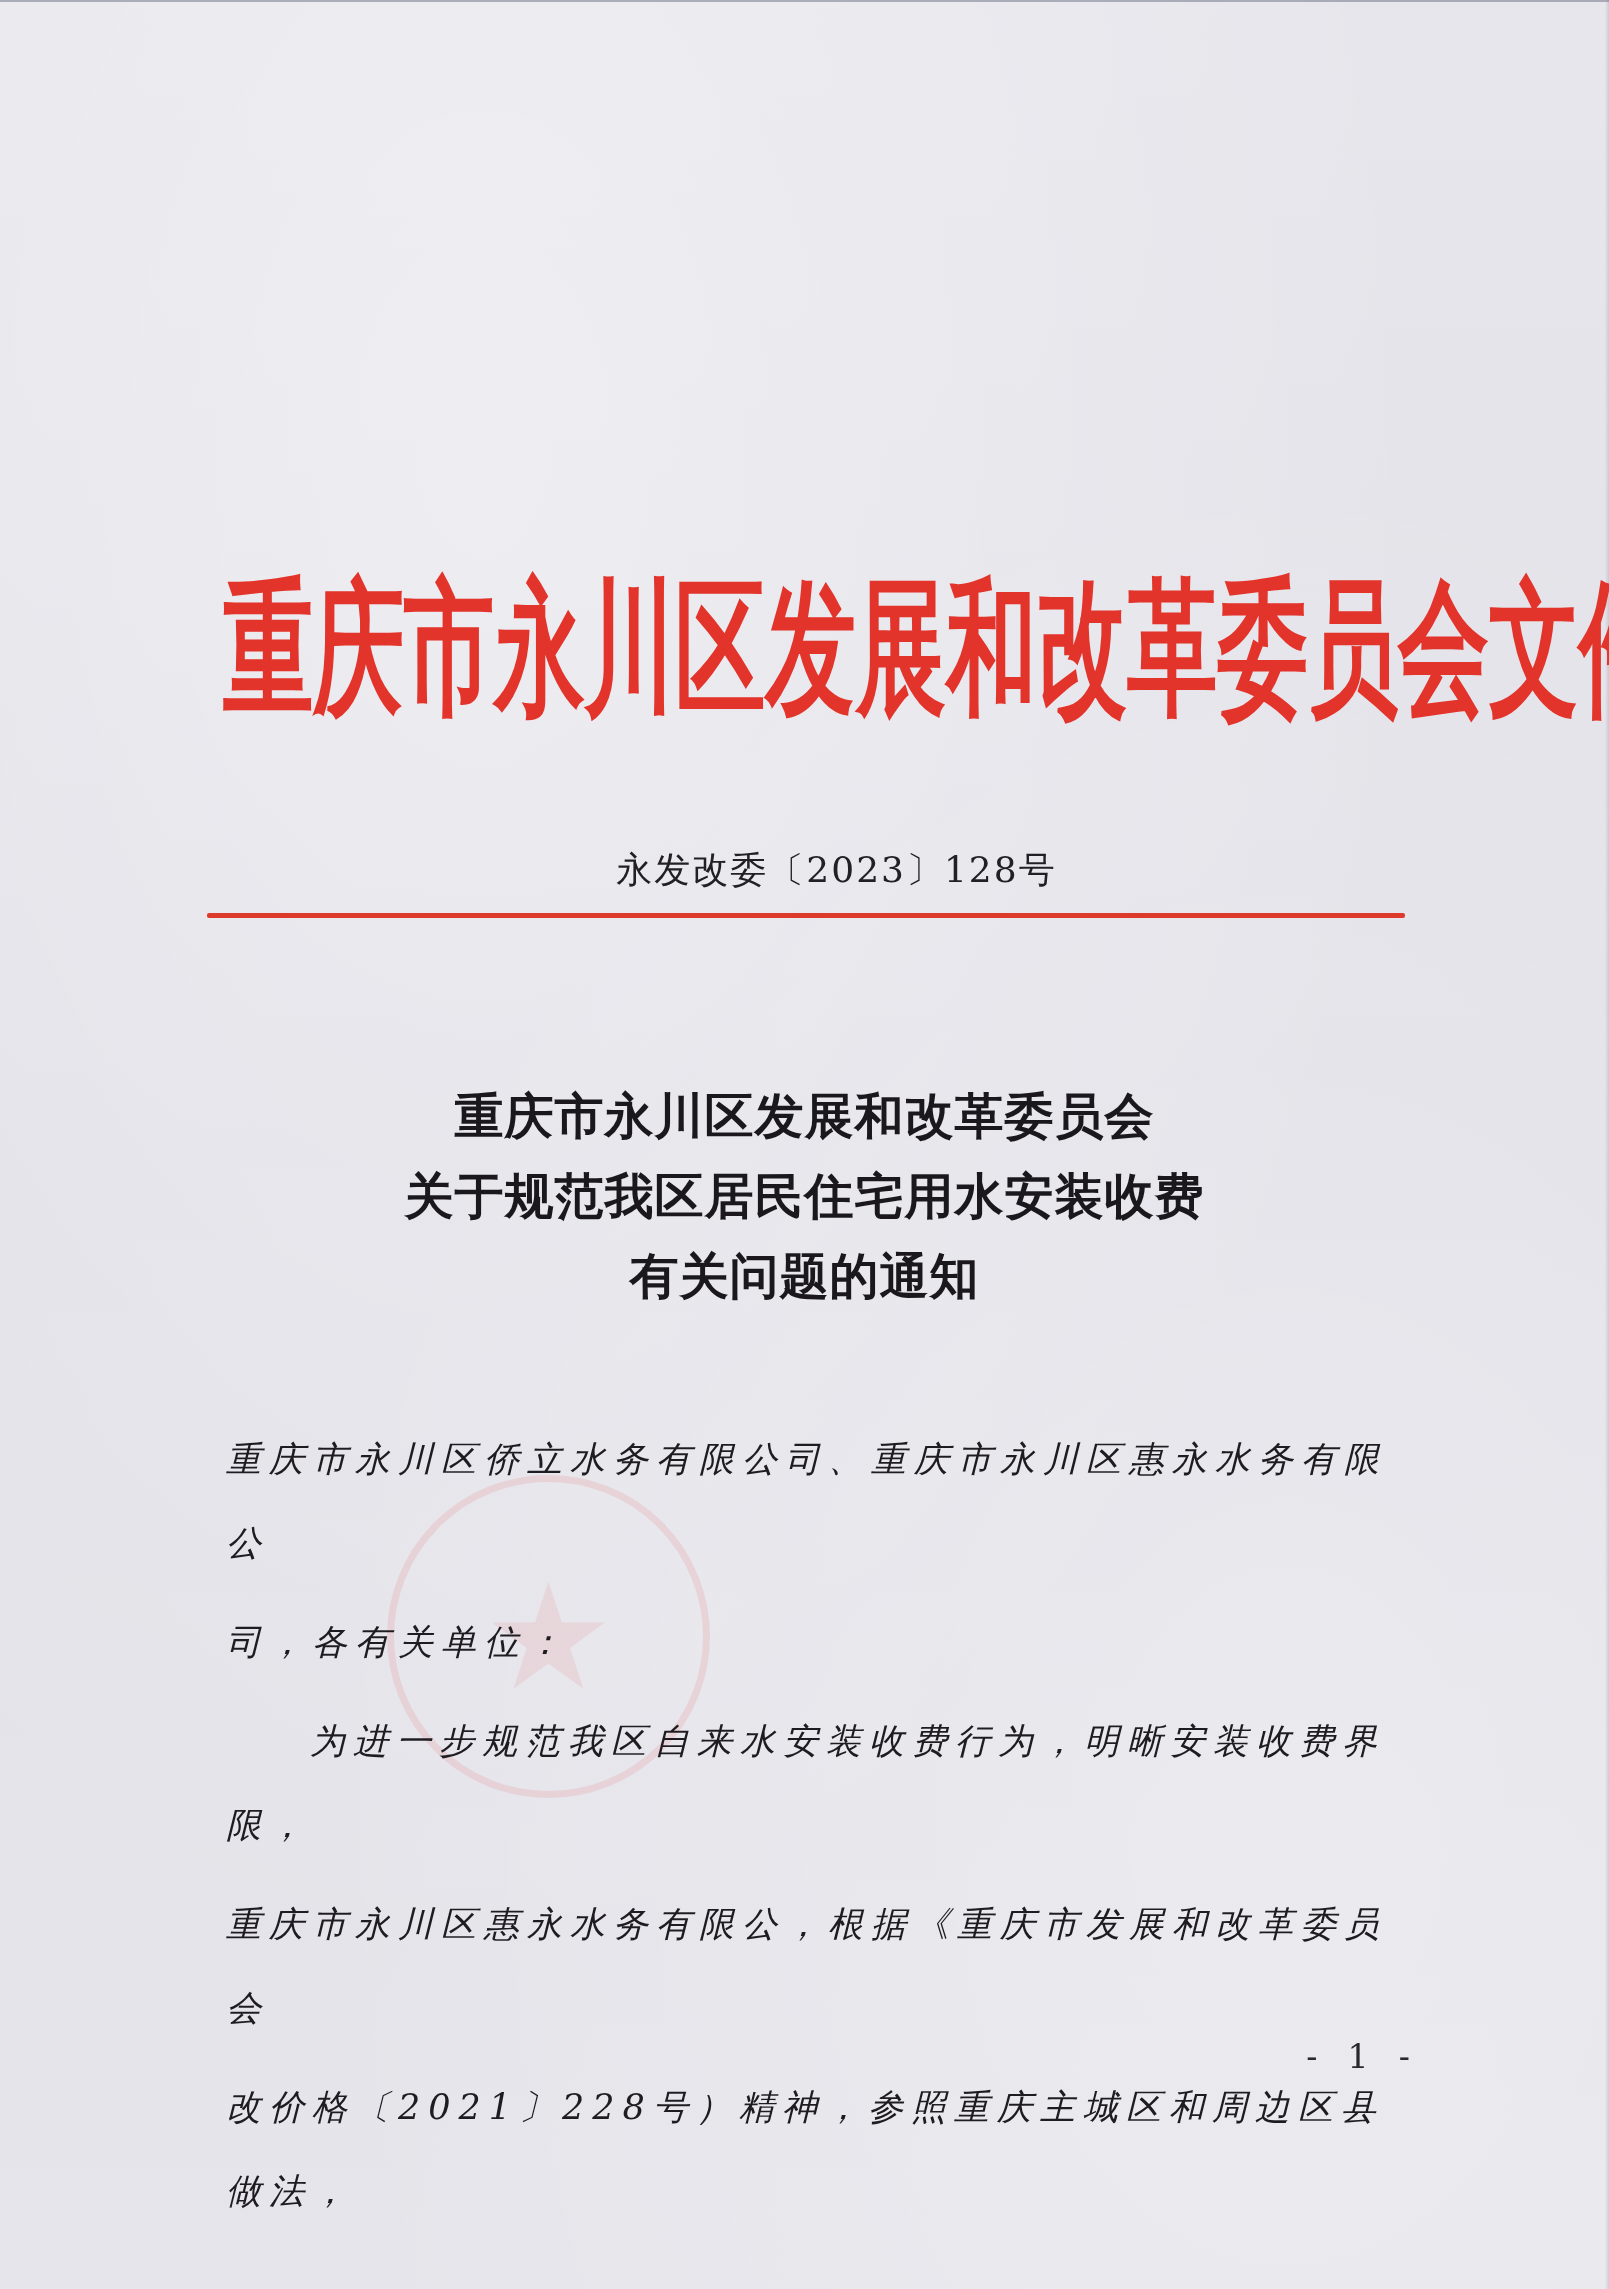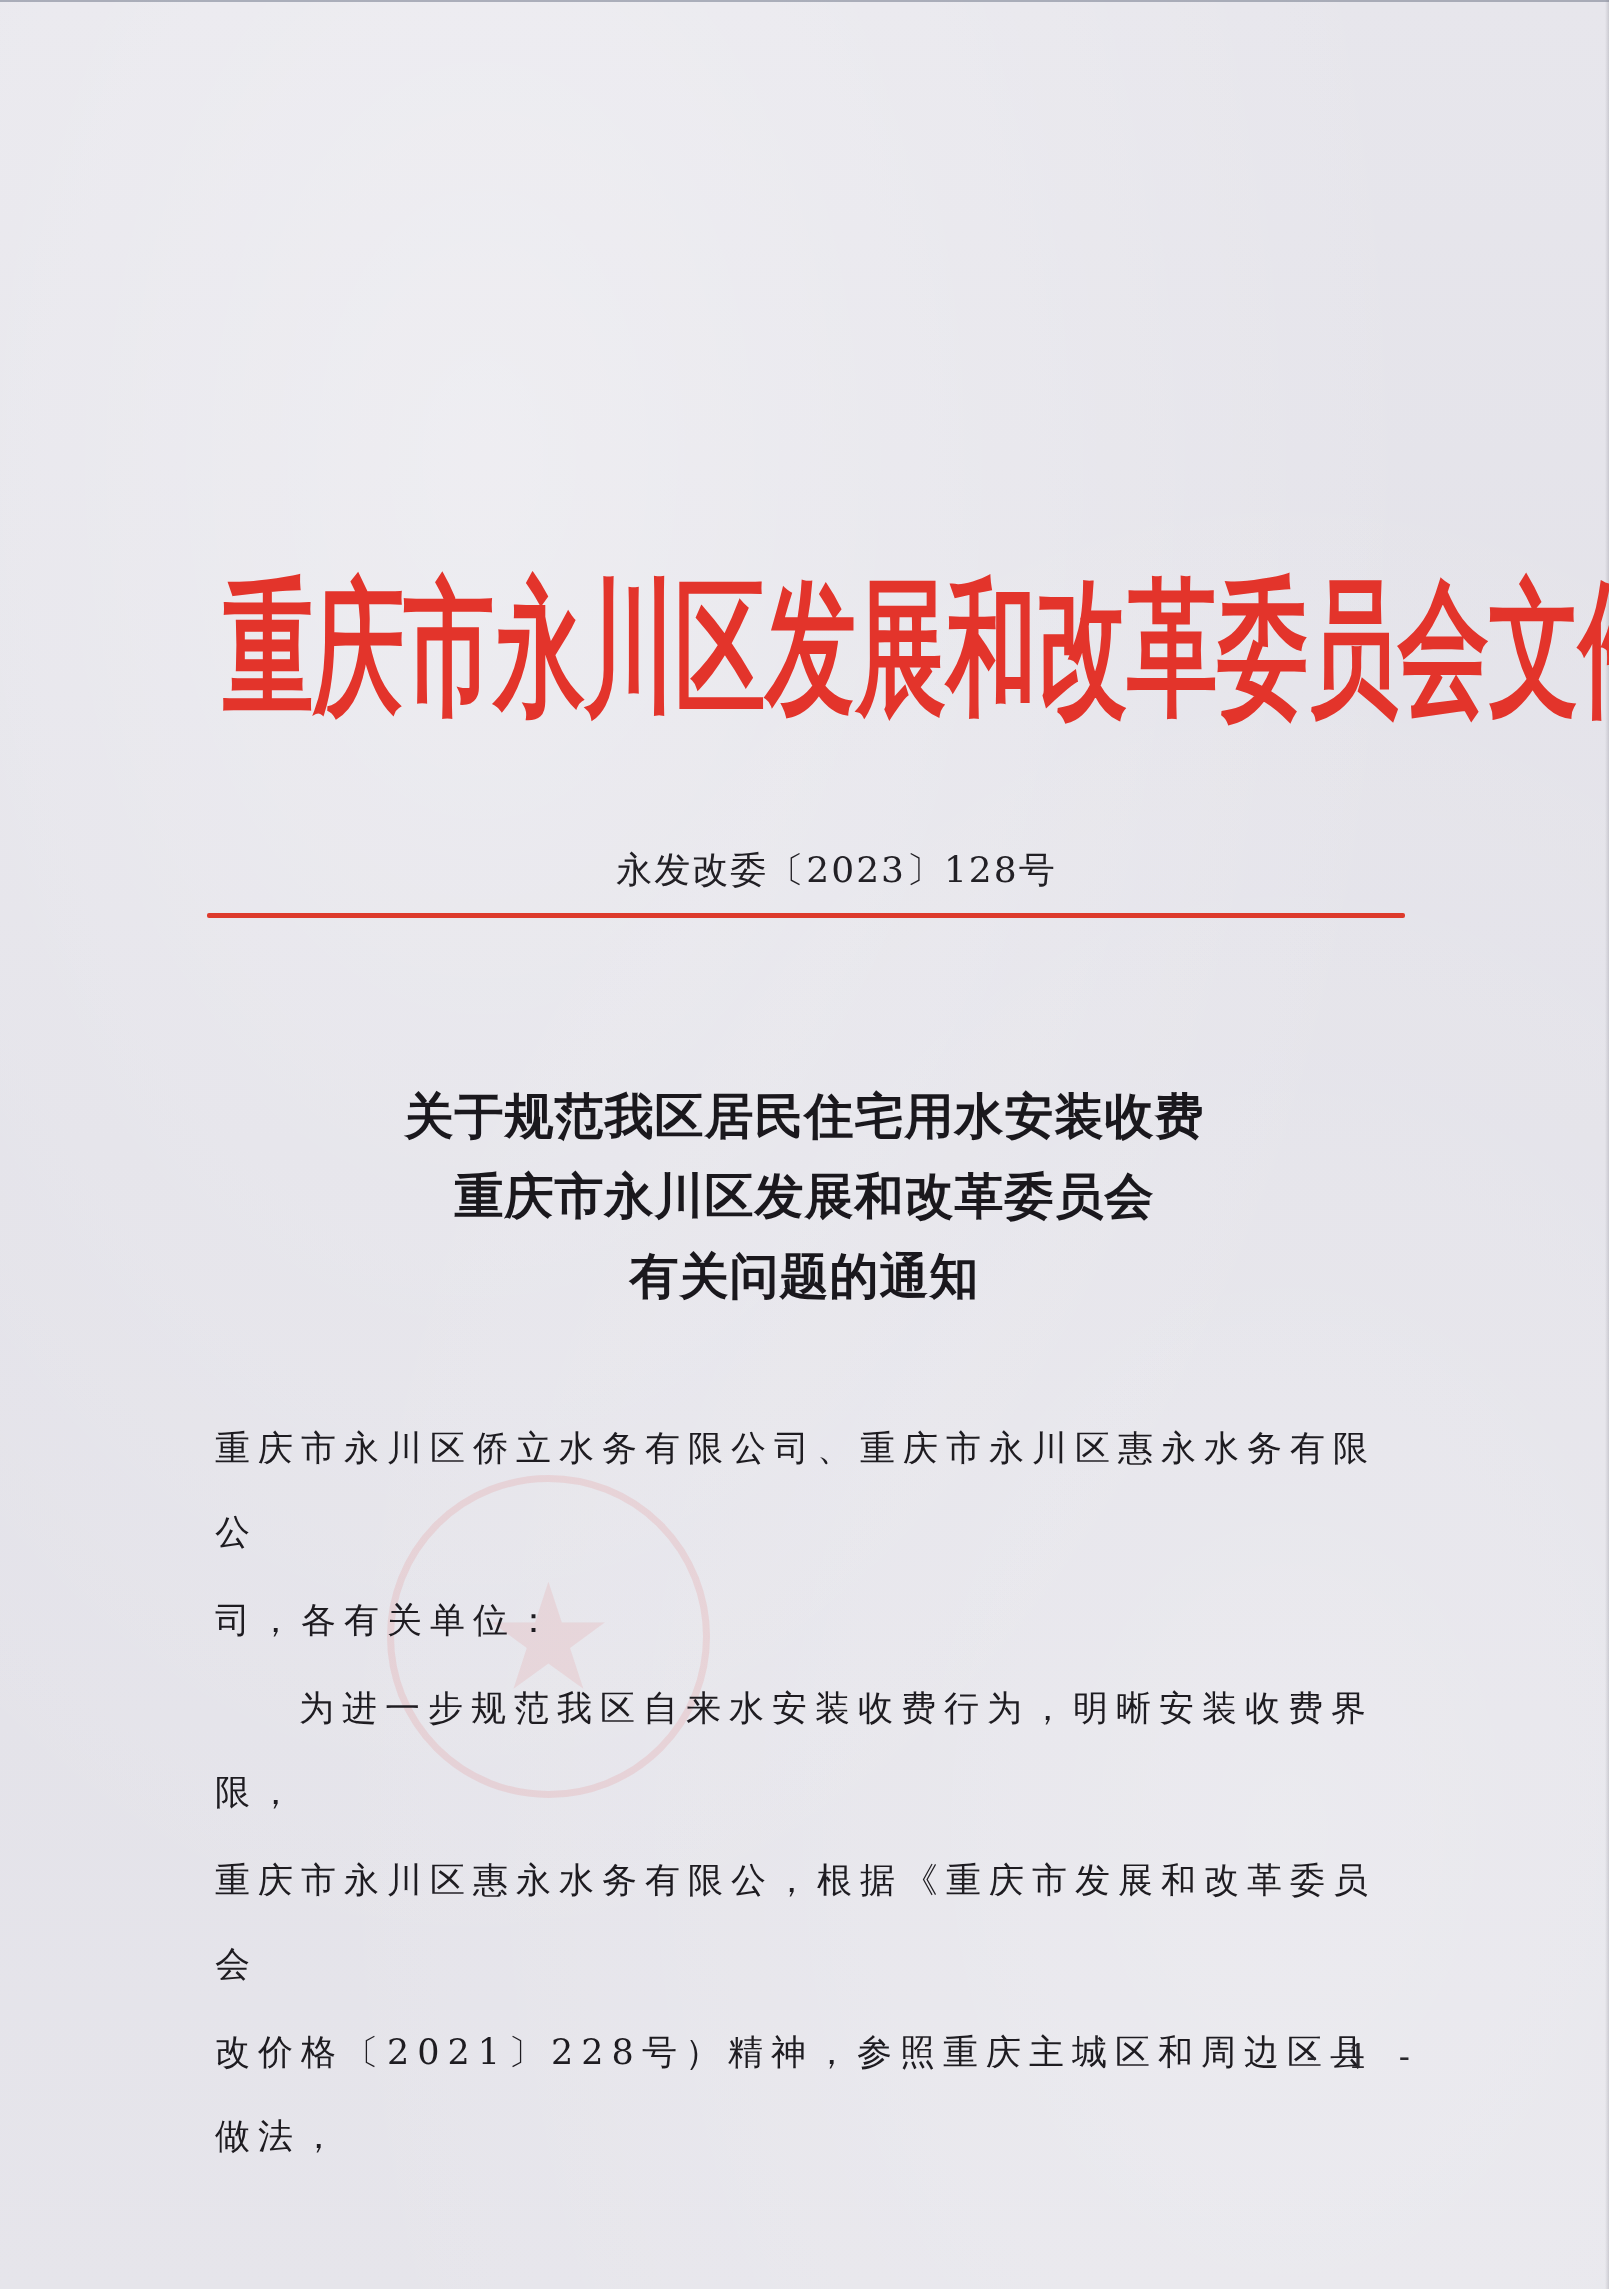--- a/index.html
+++ b/index.html
@@ -106,21 +106,22 @@
       position: absolute;
       left: 211px;
       top: 1402px;
       width: 1196px;
       font-size: 35px;
       line-height: 84px;
       color: #1e1c21;
       letter-spacing: 8px;
     }
     .body-text .para {
-      margin: 4px;
+      margin: 15px;
+      font-style: italic;
     }
     .body-text .indent {
       text-indent: 84px;
     }
 
     .page-number {
       position: absolute;
       left: 1304px;
       top: 2037px;
       width: 118px;
@@ -164,22 +165,22 @@
 
   <div class="doc-number">永发改委〔2023〕128号</div>
 
   <div class="red-rule"></div>
 
   <div class="seal">
     <span class="seal-star">★</span>
   </div>
 
   <div class="notice-title">
+    <span class="line">重庆市永川区发展和改革委员会</span>
     <span class="line">关于规范我区居民住宅用水安装收费</span>
-    <span class="line">重庆市永川区发展和改革委员会</span>
     <span class="line">有关问题的通知</span>
   </div>
 
   <div class="body-text">
     <div class="para">重庆市永川区侨立水务有限公司、重庆市永川区惠永水务有限公</div>
     <div class="para">司，各有关单位：</div>
     <div class="para indent">为进一步规范我区自来水安装收费行为，明晰安装收费界限，</div>
     <div class="para">重庆市永川区惠永水务有限公，根据《重庆市发展和改革委员会</div>
     <div class="para">改价格〔2021〕228号）精神，参照重庆主城区和周边区县做法，</div>
 

